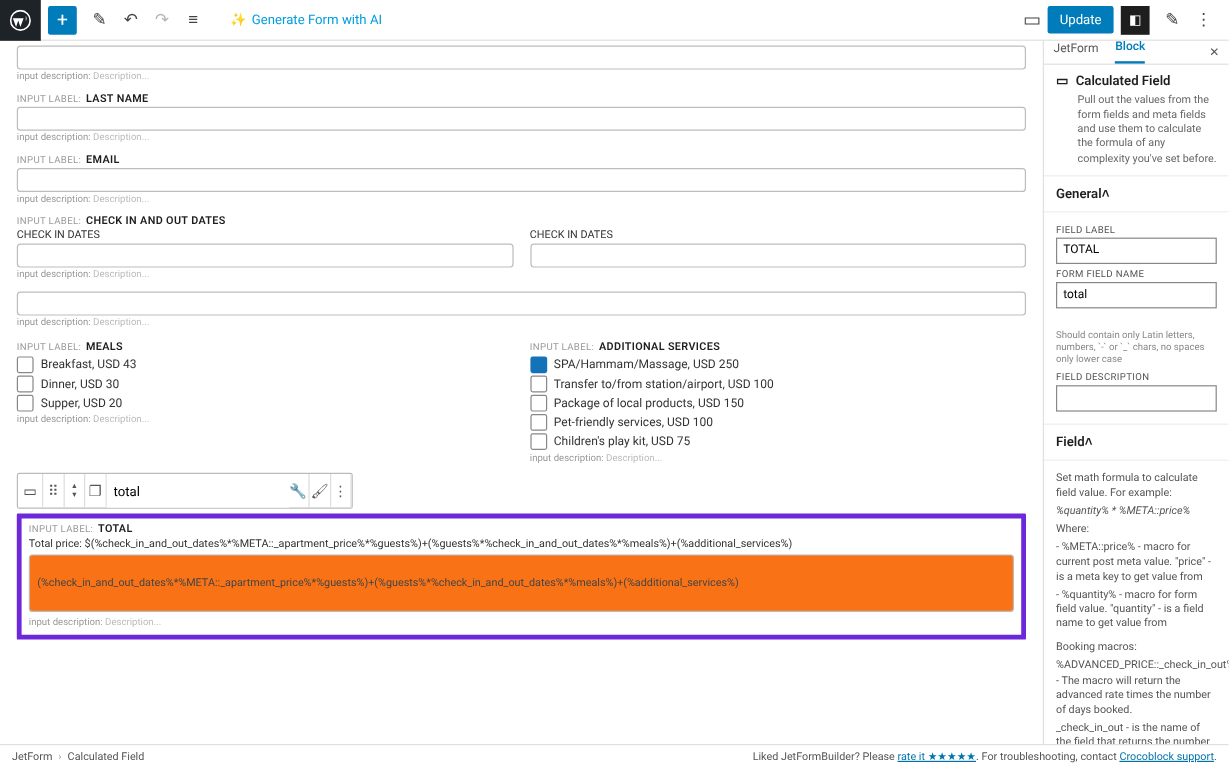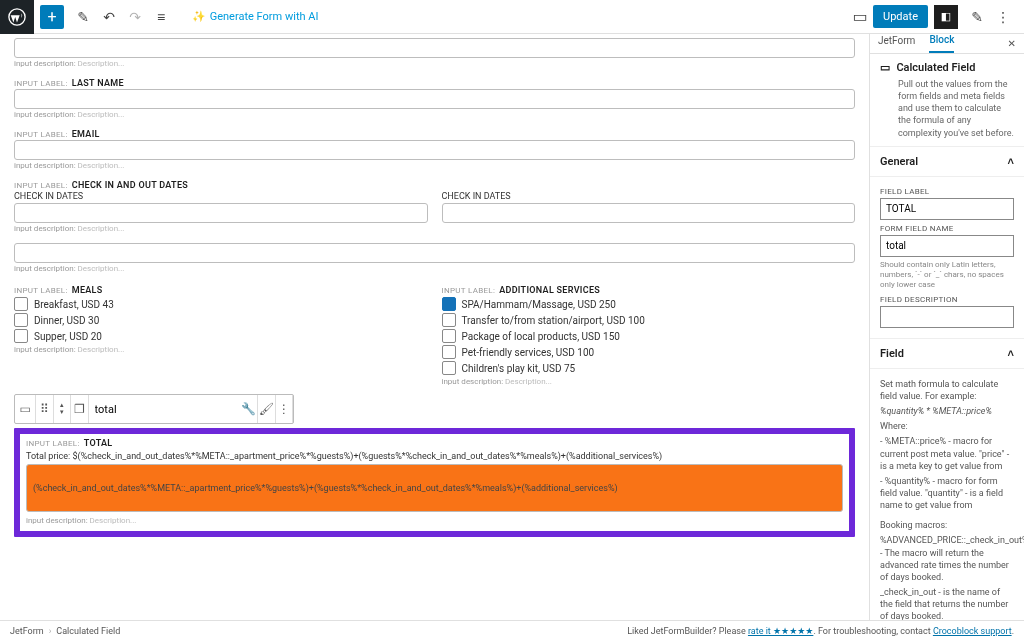--- a/index.html
+++ b/index.html
@@ -31,38 +31,38 @@
   .check-row{ display:flex; align-items:center; gap:6px; margin:2px 0; font-size:10px; color:#333;}
   .chk{ width:14px; height:14px; border:1.5px solid #888; border-radius:2px; background:#fff;}
   .chk.filled{ background:#1472b8; border-color:#1472b8;}
 
   
   .block-toolbar{ display:flex; align-items:center; border:1px solid #bbb; border-radius:2px; height:30px; margin-top:8px; width:280px; background:#fff;}
   .bt-cell{ width:28px; height:100%; display:flex; align-items:center; justify-content:center; border-right:1px solid #ddd; color:#555; cursor:pointer; font-size:12px;}
   .bt-cell.wide{ width:34px;}
   .bt-cell.arrows{ flex-direction:column; font-size:7px; line-height:7px;}
   .bt-input{ flex:1; height:100%; padding:0 6px; font-size:11px; border:none; outline:none;}
-  .selected-wrap{ border:6px solid #6d28d9; padding:4px 6px 6px 6px; margin-top:4px; border-radius:1px;}
+  .selected-wrap{ border:4px solid #6d28d9; padding:4px 6px 6px 6px; margin-top:4px; border-radius:1px;}
   .formula-line{ font-size:9px; color:#333; margin:3px 0; word-break:break-all;}
   .formula-box{ border:1px solid #bbb; border-radius:3px; padding:18px 6px; font-size:9px; color:#444; min-height:40px; background:#f97316;}
 
   
   .sidebar{ width:155px; border-left:1px solid #e0e0e0; display:flex; flex-direction:column; font-size:10px; overflow:hidden;}
   .sb-tabs{ display:flex; align-items:center; border-bottom:1px solid #e0e0e0; height:30px; padding:0 8px; gap:14px; position:relative;}
   .sb-tab{ color:#555; cursor:pointer; padding-bottom:6px;}
   .sb-tab.active{ color:#007cba; border-bottom:2px solid #007cba; font-weight:500;}
   .sb-close{ margin-left:auto; cursor:pointer; color:#555;}
   .sb-sect{ padding:7px 10px; border-bottom:1px solid #eee;}
   .sb-sect-title{ display:flex; align-items:center; gap:6px; font-weight:600; color:#1e1e1e; font-size:11px;}
   .sb-desc{ font-size:9px; color:#666; margin-top:4px; line-height:1.35; padding-left:18px;}
-  .sb-panel-head{ display:flex; justify-content:space-between; align-items:center; padding:8px 10px; border-bottom:1px solid #eee; font-weight:600; font-size:11px; cursor:pointer;}
+  .sb-panel-head{ display:flex; align-items:center; padding:8px 10px; border-bottom:1px solid #eee; font-weight:600; font-size:11px; cursor:pointer;}
   .sb-body{ padding:6px 10px 10px 10px; border-bottom:1px solid #eee;}
   .sb-label{ font-size:8px; color:#555; text-transform:uppercase; letter-spacing:.3px; margin-bottom:2px; margin-top:4px;}
   .sb-input{ width:100%; height:22px; border:1px solid #888; padding:0 5px; font-size:10px;}
-  .sb-hint{ font-size:8px; color:#888; margin-top:3px; line-height:1.3;}
+  .sb-hint{ font-size:8px; color:#888; margin-top:18px; line-height:1.3;}
   .sb-text{ font-size:9px; color:#555; line-height:1.35; margin-top:3px;}
 
   
   .footer{ position:absolute; bottom:0; left:0; right:0; height:20px; border-top:1px solid #e0e0e0; display:flex; align-items:center; padding:0 10px; font-size:9px; color:#555; background:#fff;}
   .crumb-sep{ margin:0 5px; color:#aaa;}
   .footer a{ color:#0073aa; text-decoration:underline; cursor:pointer;}
   .footer-right{ margin-left:auto;}
 </style>
 </head>
 <body>

